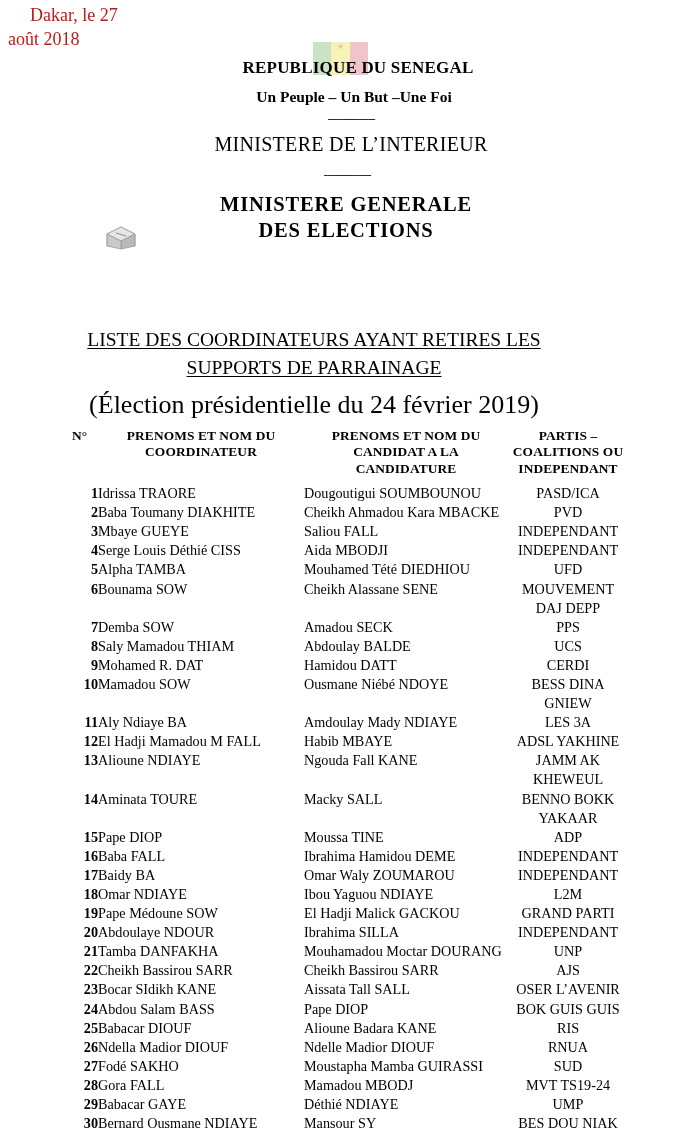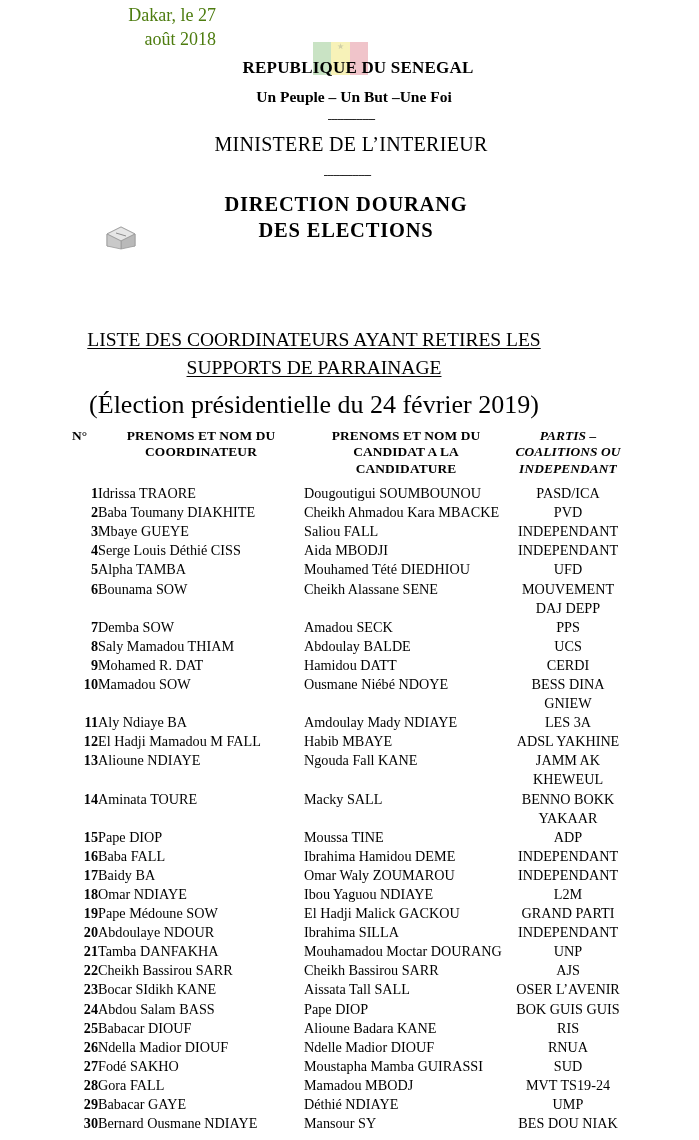--- a/index.html
+++ b/index.html
@@ -13,26 +13,25 @@
     position: relative;
     font-family: "Liberation Serif", "DejaVu Serif", serif;
     color: #000000;
     overflow: hidden;
   }
 
   
   .date-block {
     position: absolute;
     top: 4px;
-    left: 16px;
+    left: 8px;
     width: 200px;
     font-size: 18px;
     line-height: 1.32;
-    color: #4d7c0f;
-    text-align: right;
+    color: #b91c1c;
   }
   .date-line-1 { padding-left: 22px; }
   .date-line-2 { padding-left: 0px; }
 
   
   .flag {
     position: absolute;
     top: 42px;
     left: 313px;
     width: 55px;
@@ -146,21 +145,21 @@
     font-weight: bold;
     font-size: 13.4px;
     line-height: 1.22;
     padding: 0 0 7px 0;
     vertical-align: top;
     letter-spacing: 0.1px;
   }
   th.h-num { width: 26px; text-align: left; padding-left: 2px; }
   th.h-coord { width: 206px; text-align: center; }
   th.h-cand { width: 204px; text-align: center; }
-  th.h-party { width: 120px; text-align: center; font-style: italic; }
+  th.h-party { width: 120px; text-align: center; }
 
   table.list td {
     padding: 0;
     vertical-align: top;
     line-height: 1.345;
   }
   td.c-num {
     font-weight: bold;
     text-align: right;
     padding-right: 5px;
@@ -188,21 +187,21 @@
   <span style="background: rgb(240, 196, 202);"></span>
 </div>
 
 <div class="gov-header">
   <div class="rep">REPUBLIQUE DU SENEGAL</div>
   <div class="motto">Un Peuple – Un But –Une Foi</div>
   <div class="sep">---------------</div>
   <div class="ministry">MINISTERE DE L’INTERIEUR</div>
   <div class="sep2">---------------</div>
   <div class="dge">
-    <div>DIRECTION  DOURANG</div>
+    <div>MINISTERE  GENERALE</div>
     <div>DES  ELECTIONS</div>
   </div>
 </div>
 
 <svg class="ballot-icon" viewBox="0 0 34 28">
   <polygon points="3,12 17,5 31,12 31,24 3,24" fill="#d4d4d4" stroke="#9a9a9a" stroke-width="0.8"></polygon>
   <polygon points="3,12 17,5 31,12 17,19" fill="#e6e6e6" stroke="#9a9a9a" stroke-width="0.8"></polygon>
   <polygon points="17,19 31,12 31,24 17,27" fill="#b9b9b9" stroke="#9a9a9a" stroke-width="0.8"></polygon>
   <polygon points="3,12 17,19 17,27 3,24" fill="#c9c9c9" stroke="#9a9a9a" stroke-width="0.8"></polygon>
   <line x1="12" y1="11" x2="22" y2="14" stroke="#8c8c8c" stroke-width="1"></line>

